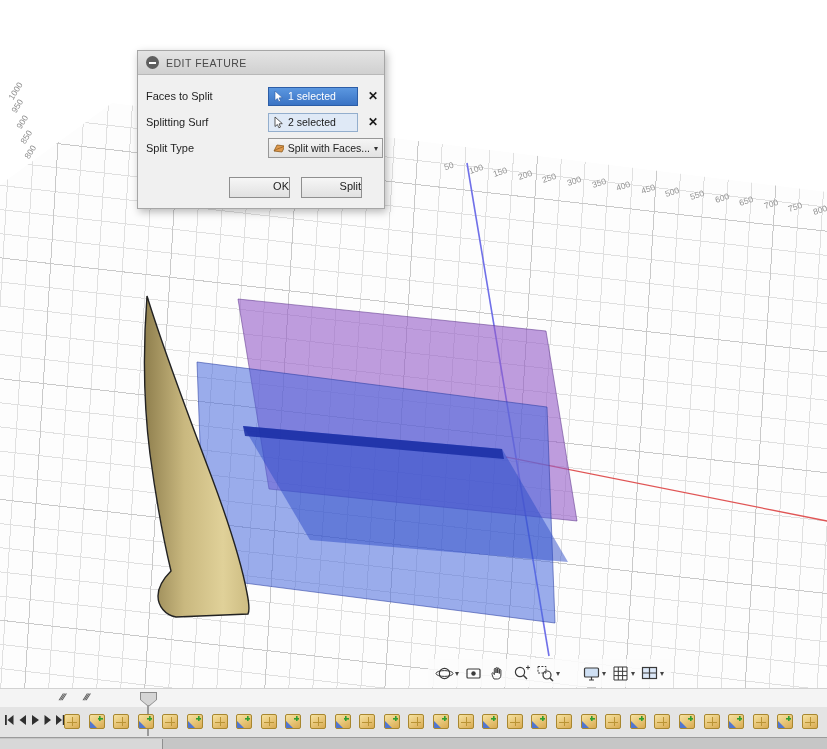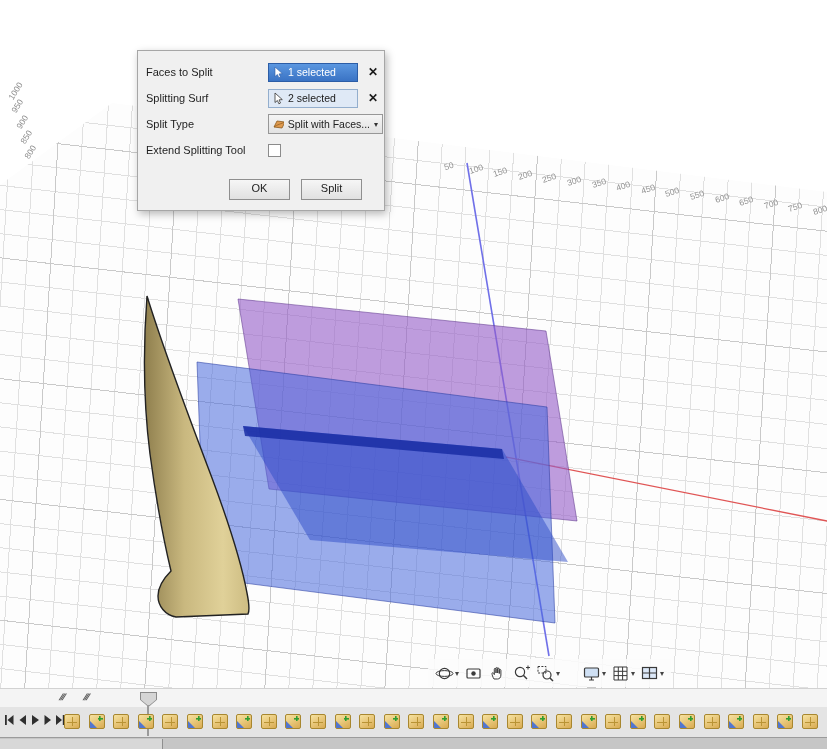--- a/index.html
+++ b/index.html
@@ -50,21 +50,21 @@
   .sel-btn{display:flex;align-items:center;gap:4px;width:90px;height:19px;padding:0 4px;box-sizing:border-box;font-size:10.5px;flex:none;}
   .sel-btn.blue{background:linear-gradient(#5b97e0,#3a73c4);border:1px solid #2c5da6;color:#fff;}
   .sel-btn.light{background:#dfe9f6;border:1px solid #93aecd;color:#1a1a1a;}
   .clear{margin-left:10px;font-weight:bold;font-size:12px;color:#1a1a1a;line-height:1;}
   .dropdown{display:flex;align-items:center;gap:4px;width:115px;height:20px;padding:0 4px;box-sizing:border-box;
     background:linear-gradient(#f5f5f5,#e2e2e2);border:1px solid #979797;font-size:10.5px;flex:none;white-space:nowrap;overflow:hidden;}
   .dd-arrow{margin-left:auto;font-size:8px;color:#333;flex:none;}
   .checkbox{width:13px;height:13px;background:#fff;border:1px solid #8b8b8b;box-sizing:border-box;}
   .btn-row{display:flex;justify-content:flex-end;gap:11px;margin-top:16px;padding-right:14px;}
   .push-btn{width:59px;height:19px;background:linear-gradient(#f6f6f6,#e1e1e1);border:1px solid #8f8f8f;
-    font-size:11px;color:#222;font-family:inherit;line-height:16px;text-align:center;}
+    font-size:11px;color:#222;font-family:inherit;line-height:16px;text-align:right;}
 
   
   .navbar{
     position:absolute;left:428px;top:659px;height:28px;display:flex;align-items:center;
     gap:1px;background:rgba(252,252,252,0.85);border-radius:3px;padding:0 5px;z-index:30;
   }
   .nav-btn{display:flex;align-items:center;padding:2px 2px;}
   .nav-btn svg{display:block;}
   .dd{font-size:8px;color:#444;margin-left:1px;}
   .nav-sep{width:16px;flex:none;}
@@ -150,20 +150,24 @@
            C228,521 242,566 247,593
            C249,603 250,610 248,614
            L176,617
            C165,615 158,606 158,596
            C158,587 163,579 171,571
            C165,546 156,499 150,454
            C144,407 143,349 147,296 Z" fill="url(#tanGrad)" stroke-width="1.4" stroke="#222222"></path>
 </svg>
 
 <div class="dialog">
+  <div class="dlg-title">
+    <span class="dlg-circle"></span>
+    <span>EDIT FEATURE</span>
+  </div>
   <div class="dlg-body">
     <div class="row">
       <span class="lbl">Faces to Split</span>
       <span class="sel-btn blue">
         <svg width="11" height="13">
           <path d="M2,1 L2,10.5 L4.4,8.5 L5.9,11.8 L7.5,11 L6,7.9 L9.3,7.6 Z" fill="#ffffff" stroke="#2c5da6" stroke-width="0.6"></path>
         </svg>
         <span>1 selected</span>
       </span>
       <span class="clear">✕</span>
@@ -181,24 +185,20 @@
     <div class="row">
       <span class="lbl">Split Type</span>
       <span class="dropdown">
         <svg width="13" height="13">
           <path d="M1,9 L4,3 L12,4 L9,10 Z" fill="#e09a4e" stroke="#8a5a1e" stroke-width="0.8"></path>
           <path d="M1,9 C4,6.5 8,6 12,4" stroke="#8a5a1e" fill="none" stroke-width="0.7"></path>
         </svg>
         <span>Split with Faces...</span>
         <span class="dd-arrow">▾</span>
       </span>
-    </div>
-    <div class="row">
-      <span class="lbl">Extend Splitting Tool</span>
-      <span class="checkbox"></span>
     </div>
     <div class="btn-row">
       <div class="push-btn">OK</div>
       <div class="push-btn">Split</div>
     </div>
   </div>
 </div>
 
 <div class="navbar">
   <span class="nav-btn">

